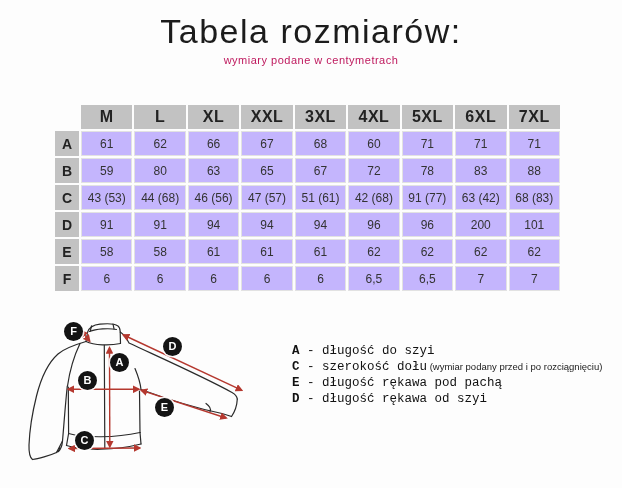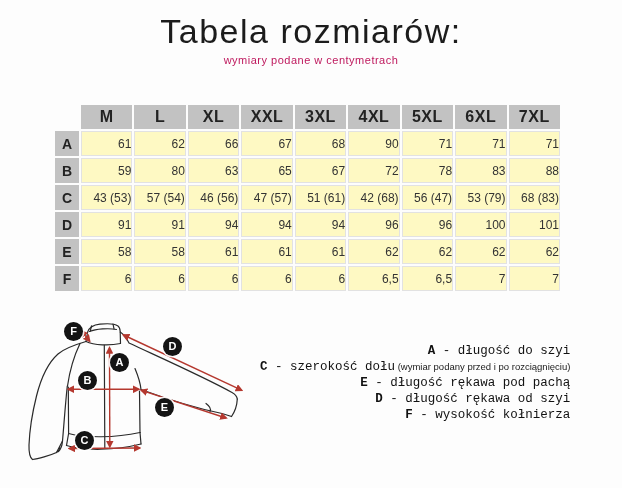--- a/index.html
+++ b/index.html
@@ -25,38 +25,38 @@
     background:#c2c2c2;height:24px;font-size:16px;font-weight:700;
     color:#222;text-align:center;vertical-align:middle;padding:0;
     letter-spacing:0.5px;
   }
   .size-table thead th.corner{background:transparent;width:24px;}
   .size-table tbody th{
     background:#c2c2c2;width:24px;height:25px;font-size:14px;font-weight:700;
     color:#222;text-align:center;vertical-align:middle;padding:0;
   }
   .size-table tbody td{
-    background:#fef9c3;border:1px solid #e2e2e2;height:23px;
-    font-size:12px;color:#333;text-align:right;vertical-align:middle;padding:0;
+    background:#c4b5fd;border:1px solid #e2e2e2;height:23px;
+    font-size:12px;color:#333;text-align:center;vertical-align:middle;padding:0;
     white-space:nowrap;
   }
   
   .diagram{position:absolute;left:10px;top:312px;width:260px;height:176px;}
   .diagram svg{position:absolute;left:0;top:0;}
   .marker{
     position:absolute;width:19px;height:19px;border-radius:50%;
     background:#141414;color:#fff;font-size:11px;font-weight:700;
     display:flex;align-items:center;justify-content:center;line-height:1;
     box-shadow:0 0 0 1.5px rgba(255,255,255,0.9);
   }
   
   .legend{
-    position:absolute;left:260px;top:343px;
+    position:absolute;left:292px;top:343px;
     font-family:"Liberation Mono","DejaVu Sans Mono",monospace;
-    font-size:12.5px;color:#111;text-align:right;
+    font-size:12.5px;color:#111;
   }
   .legend-row{height:16px;line-height:16px;white-space:nowrap;}
   .legend-letter{font-weight:700;}
   .legend-note{
     font-family:"Liberation Sans",sans-serif;font-size:9.5px;color:#1a1a1a;
   }
 </style>
 </head>
 <body>
 
@@ -81,59 +81,59 @@
         </tr>
     </thead>
     <tbody>
         <tr>
           <th class="rowlabel">A</th>
           <td>61</td>
           <td>62</td>
           <td>66</td>
           <td>67</td>
           <td>68</td>
-          <td>90</td>
+          <td>60</td>
           <td>71</td>
           <td>71</td>
           <td>71</td>
         </tr>
         <tr>
           <th class="rowlabel">B</th>
           <td>59</td>
           <td>80</td>
           <td>63</td>
           <td>65</td>
           <td>67</td>
           <td>72</td>
           <td>78</td>
           <td>83</td>
           <td>88</td>
         </tr>
         <tr>
           <th class="rowlabel">C</th>
           <td>43 (53)</td>
-          <td>57 (54)</td>
+          <td>44 (68)</td>
           <td>46 (56)</td>
           <td>47 (57)</td>
           <td>51 (61)</td>
           <td>42 (68)</td>
-          <td>56 (47)</td>
-          <td>53 (79)</td>
+          <td>91 (77)</td>
+          <td>63 (42)</td>
           <td>68 (83)</td>
         </tr>
         <tr>
           <th class="rowlabel">D</th>
           <td>91</td>
           <td>91</td>
           <td>94</td>
           <td>94</td>
           <td>94</td>
           <td>96</td>
           <td>96</td>
-          <td>100</td>
+          <td>200</td>
           <td>101</td>
         </tr>
         <tr>
           <th class="rowlabel">E</th>
           <td>58</td>
           <td>58</td>
           <td>61</td>
           <td>61</td>
           <td>61</td>
           <td>62</td>
@@ -217,16 +217,15 @@
     <div class="marker" style="left:153px;top:25px;">D</div>
     <div class="marker" style="left:145px;top:86px;">E</div>
     <div class="marker" style="left:54px;top:10px;">F</div>
   </div>
 
   <div class="legend">
       <div class="legend-row"><span class="legend-letter">A</span><span class="legend-text"> - długość do szyi</span></div>
       <div class="legend-row"><span class="legend-letter">C</span><span class="legend-text"> - szerokość dołu</span><span class="legend-note"> (wymiar podany przed i po rozciągnięciu)</span></div>
       <div class="legend-row"><span class="legend-letter">E</span><span class="legend-text"> - długość rękawa pod pachą</span></div>
       <div class="legend-row"><span class="legend-letter">D</span><span class="legend-text"> - długość rękawa od szyi</span></div>
-      <div class="legend-row"><span class="legend-letter">F</span><span class="legend-text"> - wysokość kołnierza</span></div>
     </div>
 
 </div>
 
 </body></html>

